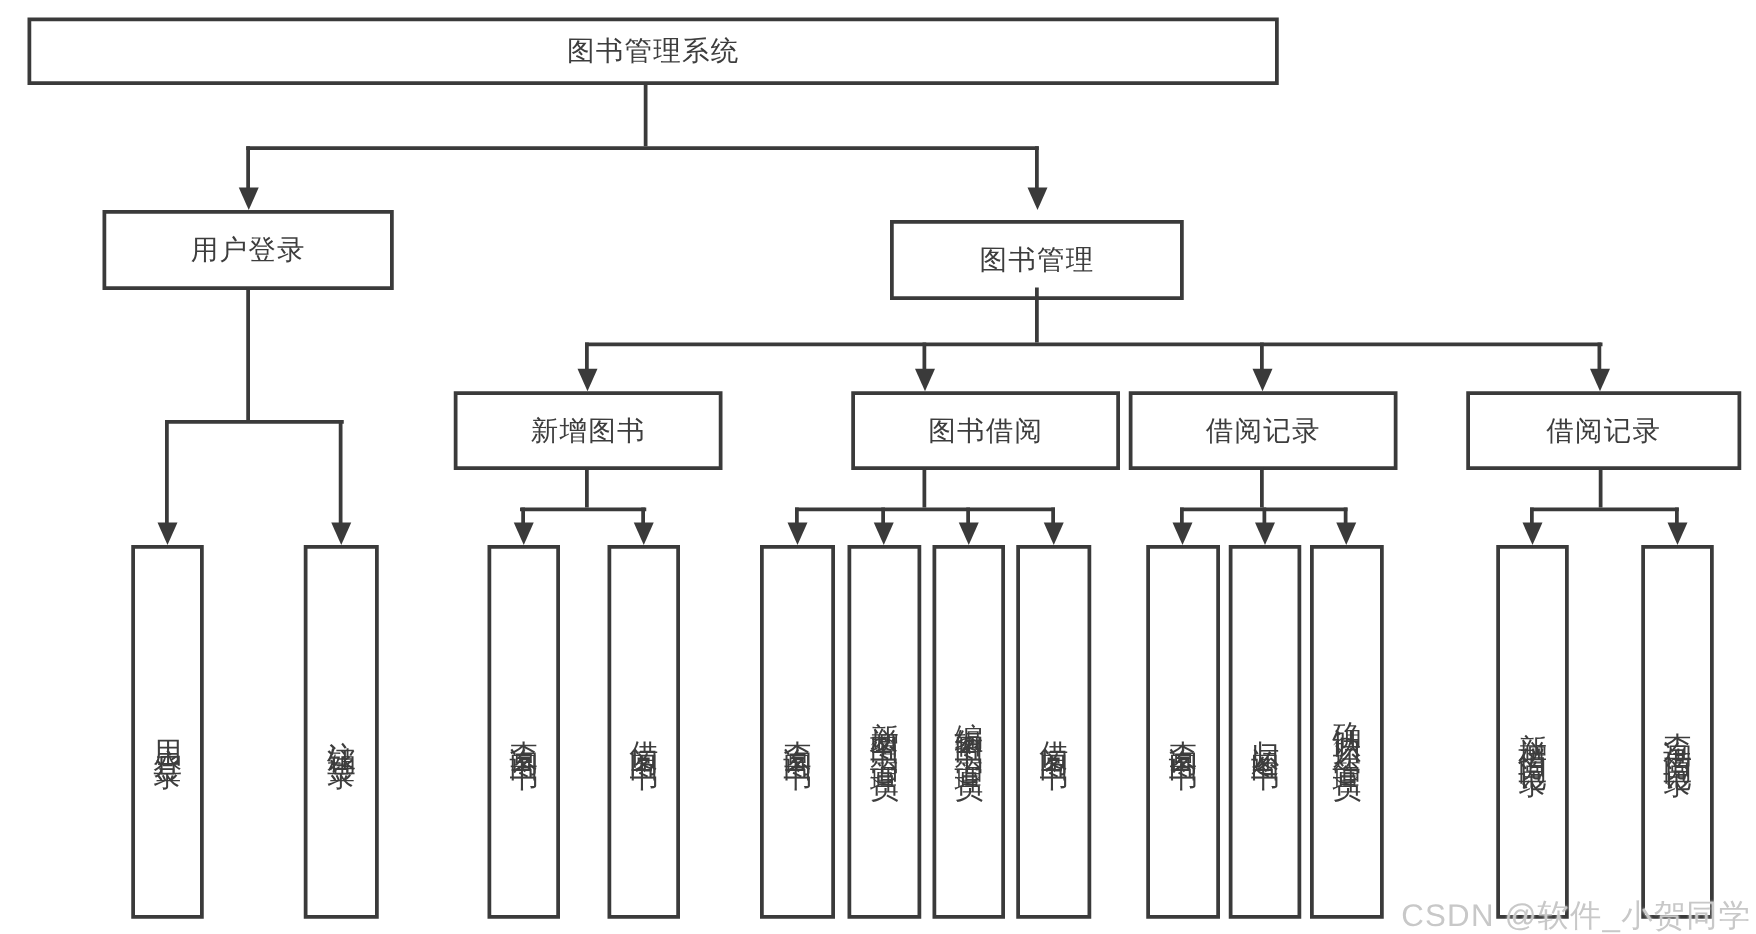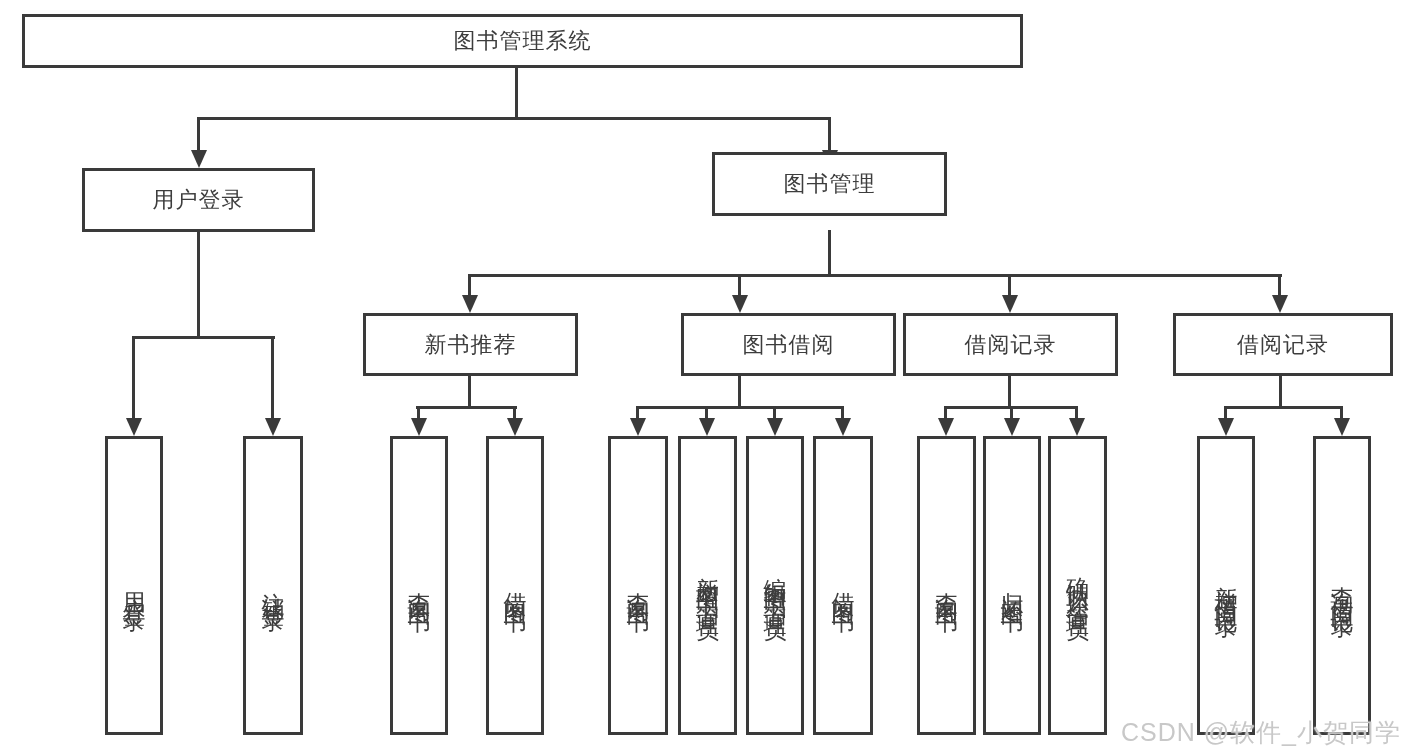--- a/index.html
+++ b/index.html
@@ -69,41 +69,41 @@
   <div class="box" style="left:22px;top:14px;width:1001px;height:54px;">图书管理系统</div>
 
   <div class="line" style="left:515px;top:68px;width:3px;height:49px;"></div>
   <div class="line" style="left:197px;top:117px;width:634px;height:3px;"></div>
   <div class="line" style="left:197px;top:117px;width:3px;height:34px;"></div>
   <div class="arrowhead" style="left:191px;top:150px;"></div>
   <div class="line" style="left:828px;top:117px;width:3px;height:34px;"></div>
   <div class="arrowhead" style="left:822px;top:150px;"></div>
 
   <div class="box" style="left:82px;top:168px;width:233px;height:64px;">用户登录</div>
-  <div class="box" style="left:712px;top:152px;width:235px;height:64px;">图书管理</div>
+  <div class="box" style="left:712px;top:176px;width:235px;height:64px;">图书管理</div>
 
   <div class="line" style="left:197px;top:230px;width:3px;height:106px;"></div>
   <div class="line" style="left:132px;top:336px;width:143px;height:3px;"></div>
   <div class="line" style="left:132px;top:336px;width:3px;height:84px;"></div>
   <div class="arrowhead" style="left:126px;top:418px;"></div>
   <div class="line" style="left:271px;top:336px;width:3px;height:84px;"></div>
   <div class="arrowhead" style="left:265px;top:418px;"></div>
 
   <div class="line" style="left:828px;top:230px;width:3px;height:44px;"></div>
   <div class="line" style="left:468px;top:274px;width:814px;height:3px;"></div>
   <div class="line" style="left:468px;top:274px;width:3px;height:24px;"></div>
   <div class="arrowhead" style="left:462px;top:295px;"></div>
   <div class="line" style="left:738px;top:274px;width:3px;height:24px;"></div>
   <div class="arrowhead" style="left:732px;top:295px;"></div>
   <div class="line" style="left:1008px;top:274px;width:3px;height:24px;"></div>
   <div class="arrowhead" style="left:1002px;top:295px;"></div>
   <div class="line" style="left:1278px;top:274px;width:3px;height:24px;"></div>
   <div class="arrowhead" style="left:1272px;top:295px;"></div>
 
-  <div class="box" style="left:363px;top:313px;width:215px;height:63px;">新书推荐</div>
+  <div class="box" style="left:363px;top:313px;width:215px;height:63px;">新增图书</div>
   <div class="box" style="left:633px;top:313px;width:215px;height:63px;margin-left:48px;">图书借阅</div>
   <div class="box" style="left:903px;top:313px;width:215px;height:63px;">借阅记录</div>
   <div class="box" style="left:1173px;top:313px;width:220px;height:63px;">借阅记录</div>
 
   <div class="line" style="left:468px;top:374px;width:3px;height:32px;"></div>
   <div class="line" style="left:416px;top:406px;width:101px;height:3px;"></div>
   <div class="line" style="left:417px;top:406px;width:3px;height:14px;"></div>
   <div class="arrowhead" style="left:411px;top:418px;"></div>
   <div class="line" style="left:513px;top:406px;width:3px;height:14px;"></div>
   <div class="arrowhead" style="left:507px;top:418px;"></div>

